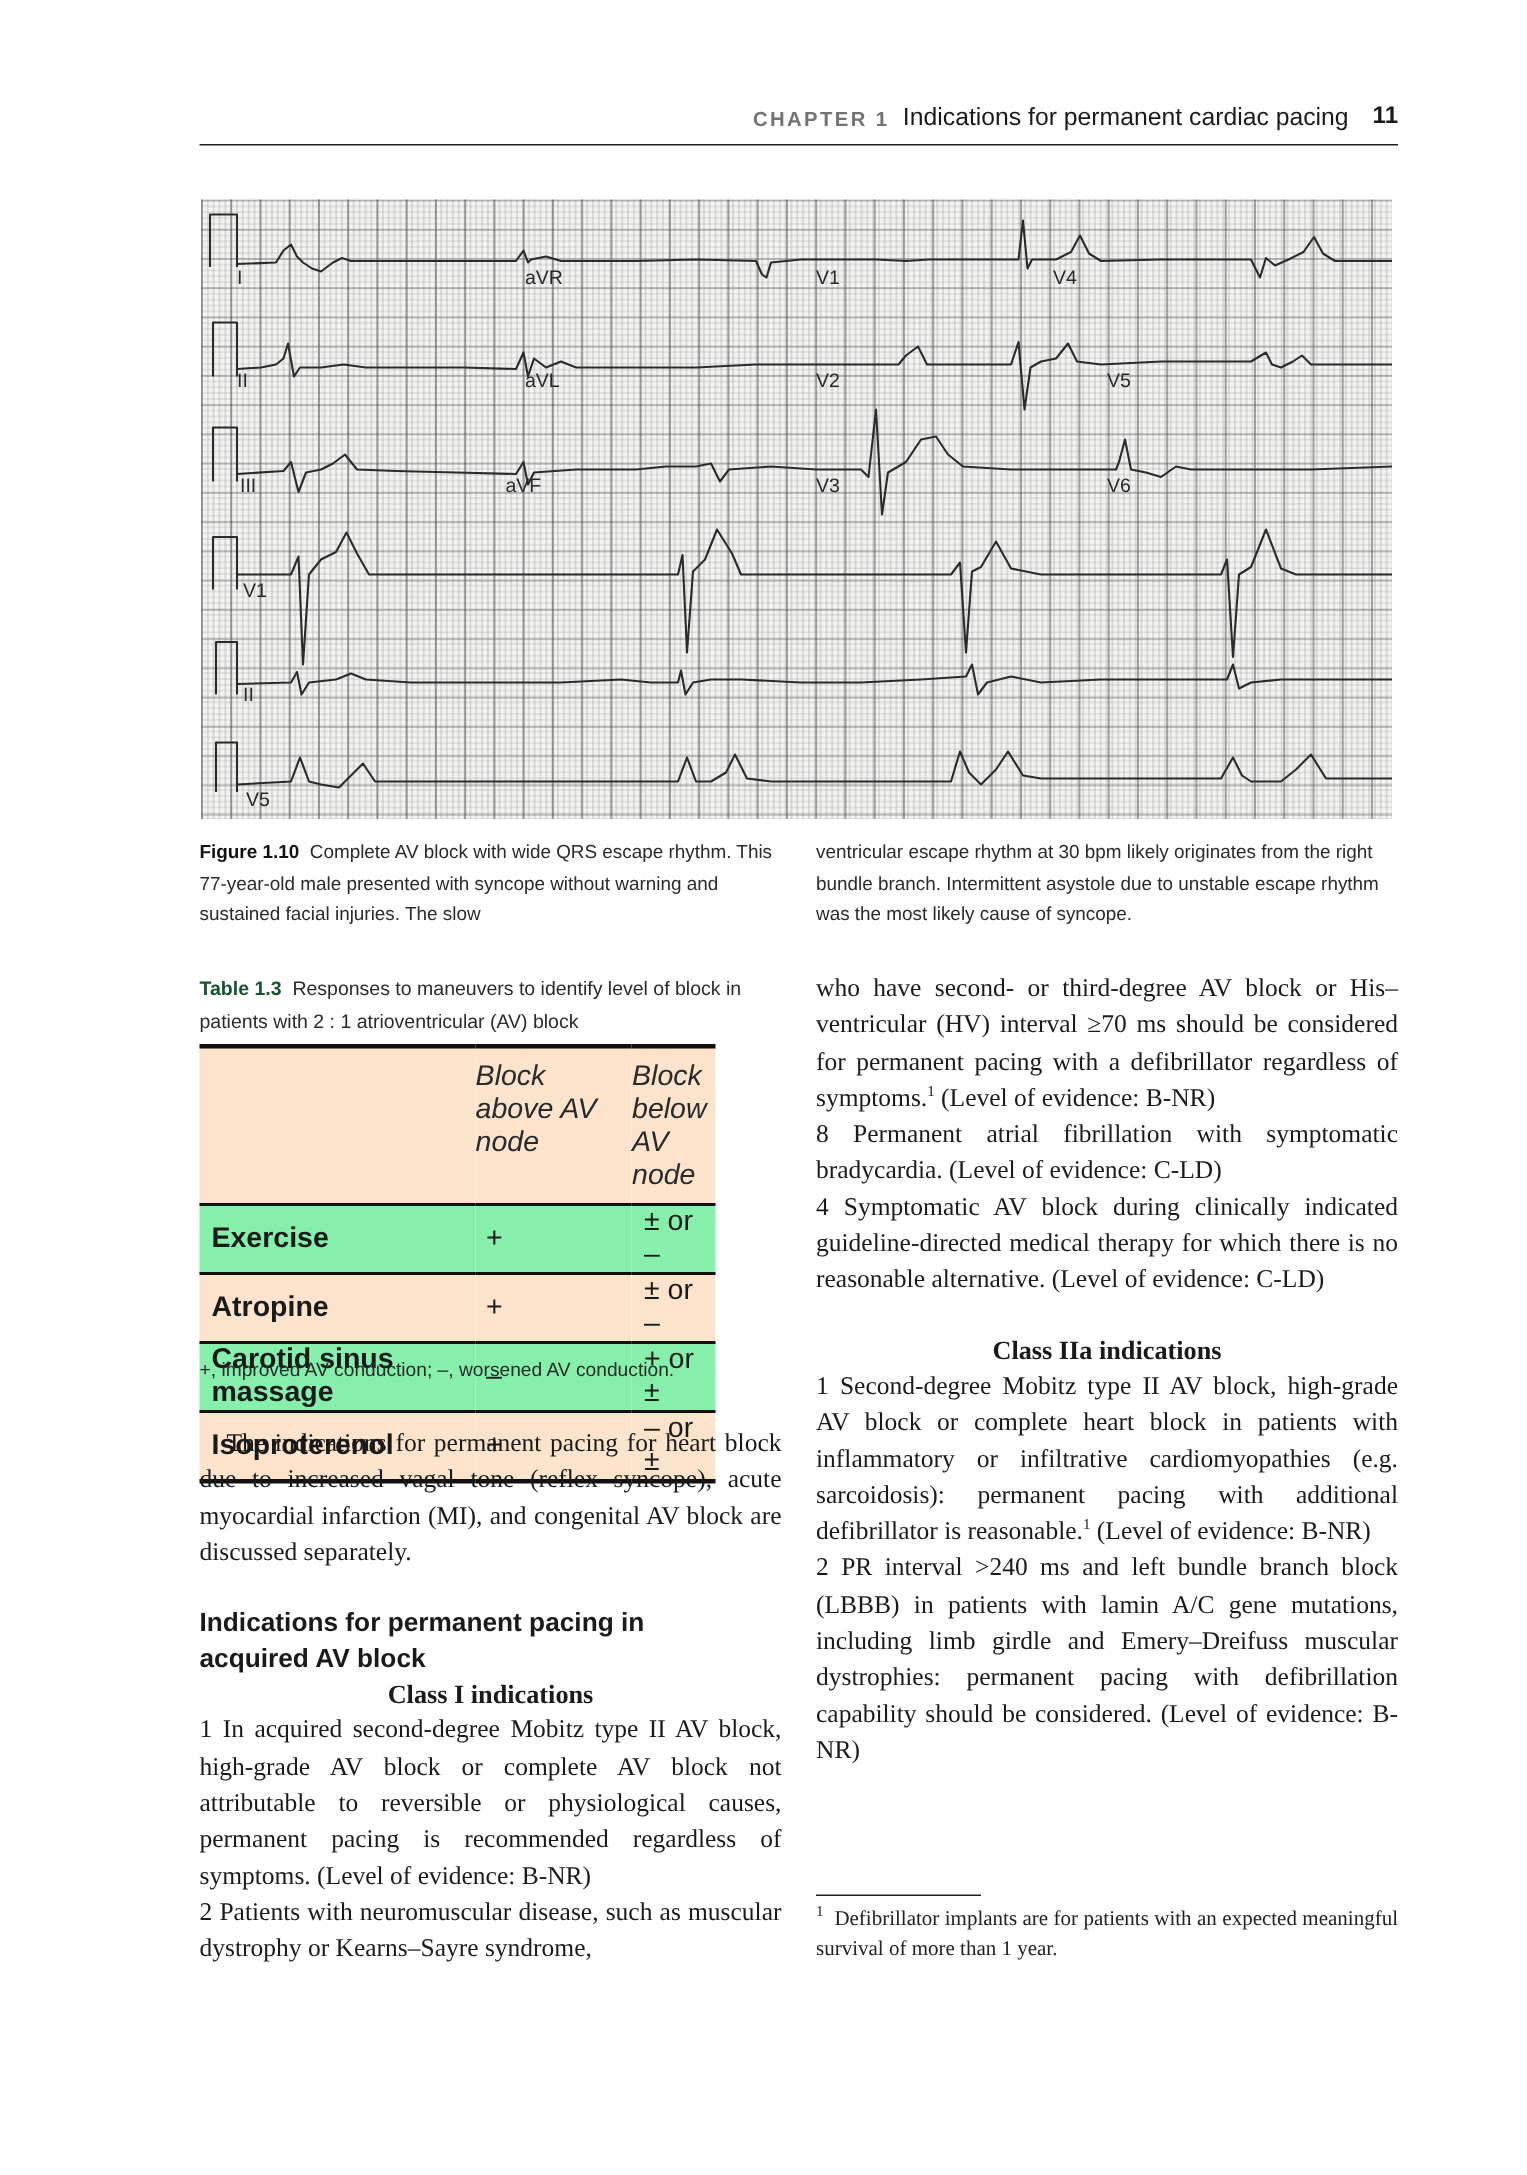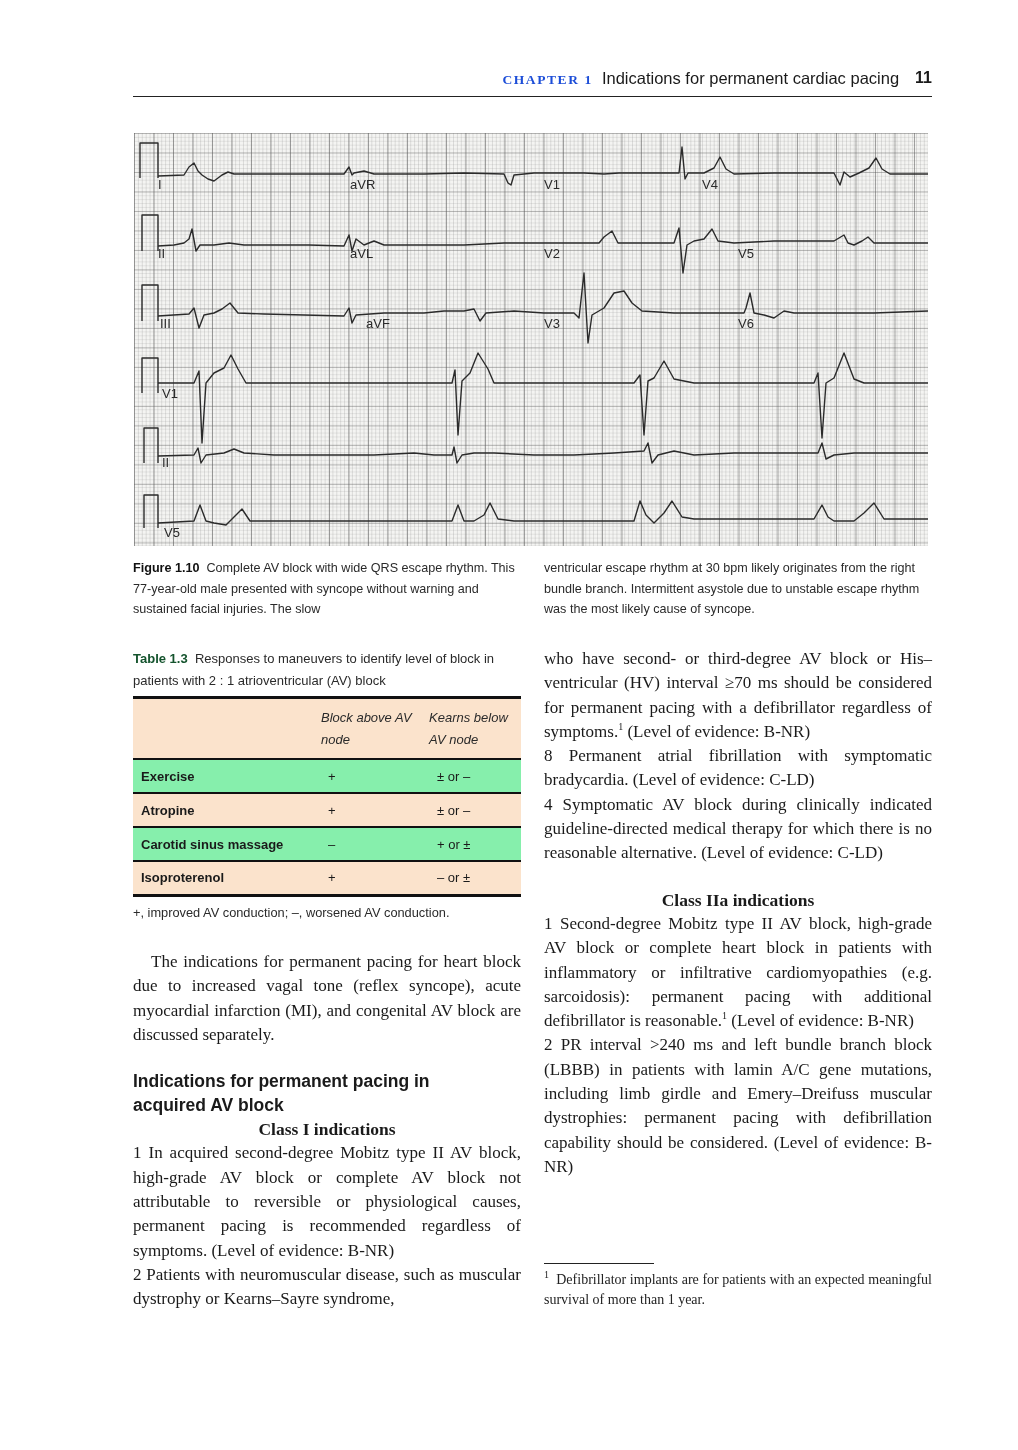--- a/index.html
+++ b/index.html
@@ -1,41 +1,41 @@
 <!DOCTYPE html>
 <html><head>
 <meta charset="utf-8">
 <style>
   * { box-sizing: border-box; margin: 0; padding: 0; }
   html, body { width: 1018px; height: 1450px; background: #ffffff; }
   body { position: relative; font-family: "Liberation Serif", "DejaVu Serif", serif; color: #1a1a1a; overflow: hidden; }
 
   .running-head { position: absolute; left: 133px; top: 66px; width: 799px; height: 31px; border-bottom: 1.3px solid #222; display: flex; justify-content: flex-end; align-items: flex-start; }
-  .rh-chapter { font-family: Liberation Serif, serif; font-weight: bold; font-size: 13.5px; letter-spacing: 1.6px; color: #1d4ed8; margin-top: 6px; margin-right: 9px; }
+  .rh-chapter { font-family: Liberation Sans, sans-serif; font-weight: bold; font-size: 13.5px; letter-spacing: 1.6px; color: #737373; margin-top: 6px; margin-right: 9px; }
   .rh-title { font-family: Liberation Sans, sans-serif; font-size: 16.5px; color: #1a1a1a; margin-top: 3px; }
   .rh-page { font-family: "Liberation Sans", sans-serif; font-weight: bold; font-size: 16px; margin-left: 16px; margin-top: 3px; }
 
   
   .ecg { position: absolute; left: 134px; top: 133px; width: 794px; height: 413px; background-color: #f4f4f2;
     background-image:
       linear-gradient(to right, rgba(90,90,90,0.55) 1px, transparent 1px),
       linear-gradient(to bottom, rgba(90,90,90,0.35) 1px, transparent 1px),
       linear-gradient(to right, rgba(140,140,140,0.25) 1px, transparent 1px),
       linear-gradient(to bottom, rgba(140,140,140,0.18) 1px, transparent 1px);
     background-size: 19.5px 19.5px, 19.5px 19.5px, 3.9px 3.9px, 3.9px 3.9px; }
   .ecg svg { position: absolute; left: 0; top: 0; }
   .lead-label { position: absolute; font-family: "Liberation Sans", sans-serif; font-size: 13px; color: #2a2a2a; }
 
   .caption { position: absolute; font-family: "Liberation Sans", "DejaVu Sans", sans-serif; font-size: 12.6px; line-height: 20.5px; color: #2a2a2a; }
   .caption b { font-weight: bold; color: #111; }
 
   .table-caption { position: absolute; left: 133px; top: 648px; width: 390px; font-family: "Liberation Sans", sans-serif; font-size: 13px; line-height: 22px; color: #2a2a2a; }
   .table-caption b { color: #14532d; }
 
-  .maneuver-table { position: absolute; left: 133px; top: 696px; width: 388px; border-collapse: collapse; font-family: "Liberation Sans", sans-serif; font-size: 13px; color: #1a1a1a; }
+  .maneuver-table { position: absolute; left: 133px; top: 696px; width: 344px; border-collapse: collapse; font-family: "Liberation Sans", sans-serif; font-size: 19px; color: #1a1a1a; }
   .maneuver-table thead tr { background: #fbe3cc; border-top: 3px solid #111; border-bottom: 2.5px solid #111; }
   .maneuver-table th { font-weight: normal; font-style: italic; text-align: left; padding: 8px 6px 7px 0; line-height: 22px; vertical-align: top; color: #2a2a2a; }
   .maneuver-table td { height: 34px; padding: 0 6px 0 8px; border-bottom: 2px solid #111; }
   .maneuver-table tr.light { background: #86efac; }
   .maneuver-table tr.dark { background: #fbe3cc; }
   .maneuver-table td.name { font-weight: bold; width: 180px; }
   .maneuver-table td.c2 { width: 108px; padding-left: 7px; }
   .maneuver-table tbody tr:last-child td { border-bottom: 3px solid #111; }
 
   .table-footnote { position: absolute; left: 133px; top: 905px; font-family: "Liberation Sans", sans-serif; font-size: 12.8px; color: #2a2a2a; }
@@ -86,21 +86,21 @@
   <span class="lead-label" style="left:216px;top:44px;">aVR</span>
   <span class="lead-label" style="left:410px;top:44px;">V1</span>
   <span class="lead-label" style="left:568px;top:44px;">V4</span>
 
   <span class="lead-label" style="left:24px;top:113px;">II</span>
   <span class="lead-label" style="left:216px;top:113px;">aVL</span>
   <span class="lead-label" style="left:410px;top:113px;">V2</span>
   <span class="lead-label" style="left:604px;top:113px;">V5</span>
 
   <span class="lead-label" style="left:26px;top:183px;">III</span>
-  <span class="lead-label" style="left:232px;top:183px;">aVF</span>
+  <span class="lead-label" style="left:203px;top:183px;">aVF</span>
   <span class="lead-label" style="left:410px;top:183px;">V3</span>
   <span class="lead-label" style="left:604px;top:183px;">V6</span>
 
   <span class="lead-label" style="left:28px;top:253px;">V1</span>
   <span class="lead-label" style="left:28px;top:322px;">II</span>
   <span class="lead-label" style="left:30px;top:392px;">V5</span>
 </div>
 
 <div class="caption" style="left:133px;top:558px;width:390px;">
   <b>Figure 1.10</b>&nbsp;
@@ -113,21 +113,21 @@
 <div class="table-caption">
   <b>Table 1.3</b>&nbsp;
   <span>Responses to maneuvers to identify level of block in patients with 2 : 1 atrioventricular (AV) block</span>
 </div>
 
 <table class="maneuver-table">
   <thead>
     <tr>
       <th style="width:188px;"></th>
       <th style="width:108px;">Block above AV node</th>
-      <th>Kearns below AV node</th>
+      <th>Block below AV node</th>
     </tr>
   </thead>
   <tbody>
     <tr class="light">
       <td class="name">Exercise</td>
       <td class="c2">+</td>
       <td>± or –</td>
     </tr>
     <tr class="dark">
       <td class="name">Atropine</td>

